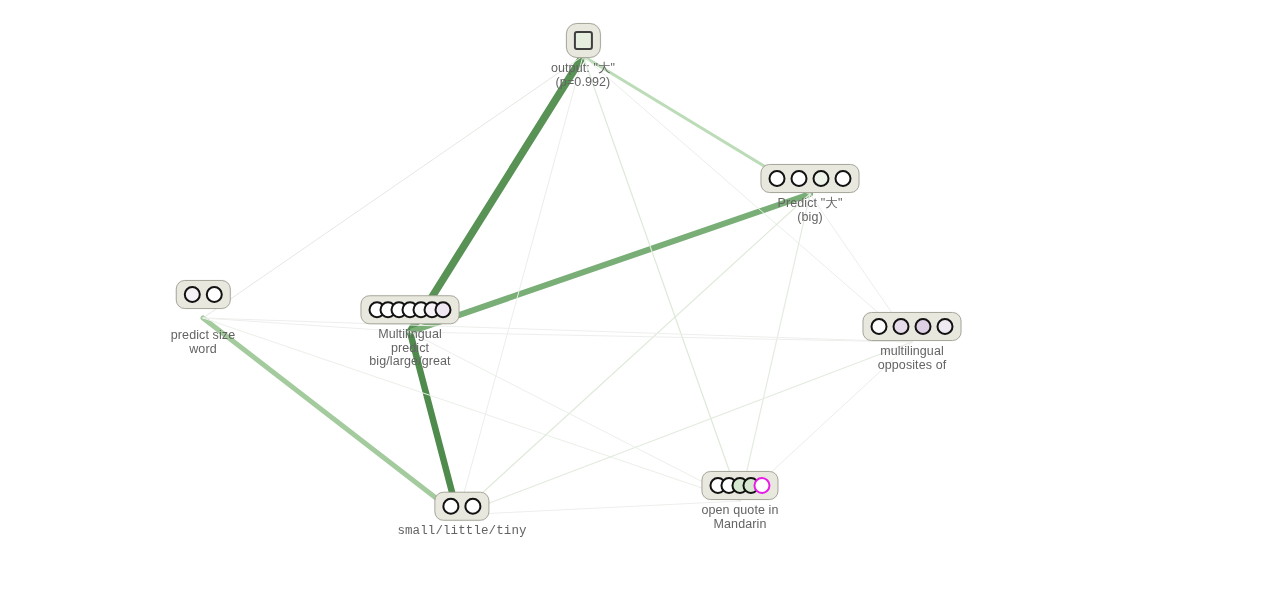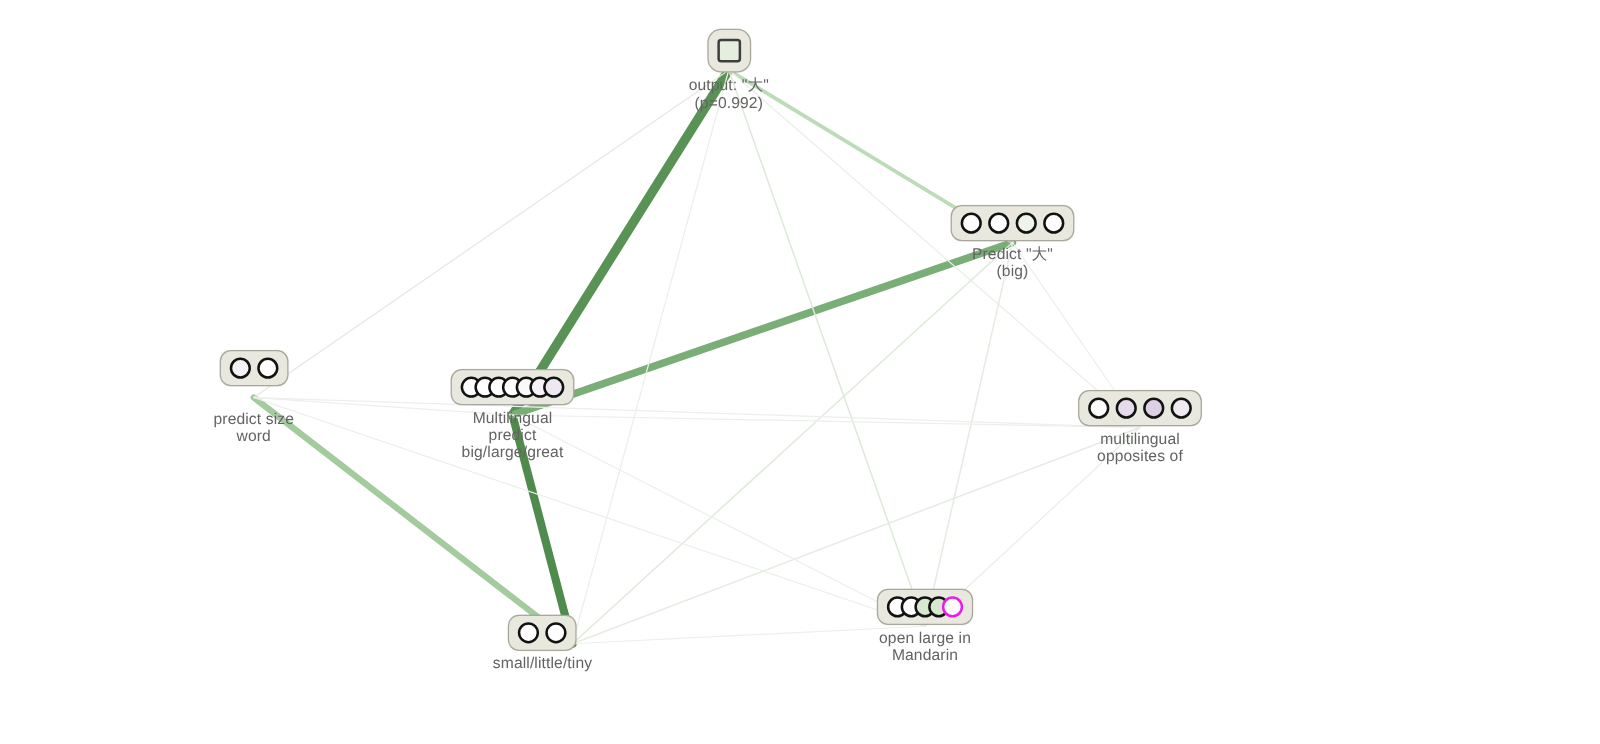--- a/index.html
+++ b/index.html
@@ -132,36 +132,36 @@
           <div class="feat-row spaced">
             <div class="feat" style="background: rgb(253, 252, 253); border-color: rgb(18, 18, 18);"></div>
             <div class="feat" style="background: rgb(230, 219, 234); border-color: rgb(18, 18, 18);"></div>
             <div class="feat" style="background: rgb(221, 208, 228); border-color: rgb(18, 18, 18);"></div>
             <div class="feat" style="background: rgb(239, 233, 242); border-color: rgb(18, 18, 18);"></div>
           </div>
         </div>
         <div class="node-label">multilingual
 opposites of</div>
       </div>
-      <div class="node" style="left: 434px; top: 515px;">
+      <div class="node" style="left: 462px; top: 515px; font-family: Liberation Mono, monospace;">
         <div class="node-box">
           <div class="feat-row spaced">
             <div class="feat" style="background: rgb(255, 255, 255); border-color: rgb(18, 18, 18);"></div>
             <div class="feat" style="background: rgb(255, 255, 255); border-color: rgb(18, 18, 18);"></div>
           </div>
         </div>
         <div class="node-label">small/little/tiny</div>
       </div>
       <div class="node" style="left: 740px; top: 501px;">
         <div class="node-box">
           <div class="feat-row packed">
             <div class="feat" style="background: rgb(255, 255, 255); border-color: rgb(18, 18, 18);"></div>
             <div class="feat" style="background: rgb(255, 255, 255); border-color: rgb(18, 18, 18);"></div>
             <div class="feat" style="background: rgb(214, 232, 207); border-color: rgb(18, 18, 18);"></div>
             <div class="feat" style="background: rgb(214, 232, 207); border-color: rgb(18, 18, 18);"></div>
             <div class="feat" style="background: rgb(255, 255, 255); border-color: rgb(232, 30, 232);"></div>
           </div>
         </div>
-        <div class="node-label">open large in
+        <div class="node-label">open quote in
 Mandarin</div>
       </div>
     </div>
 </div>
 
 </body></html>

